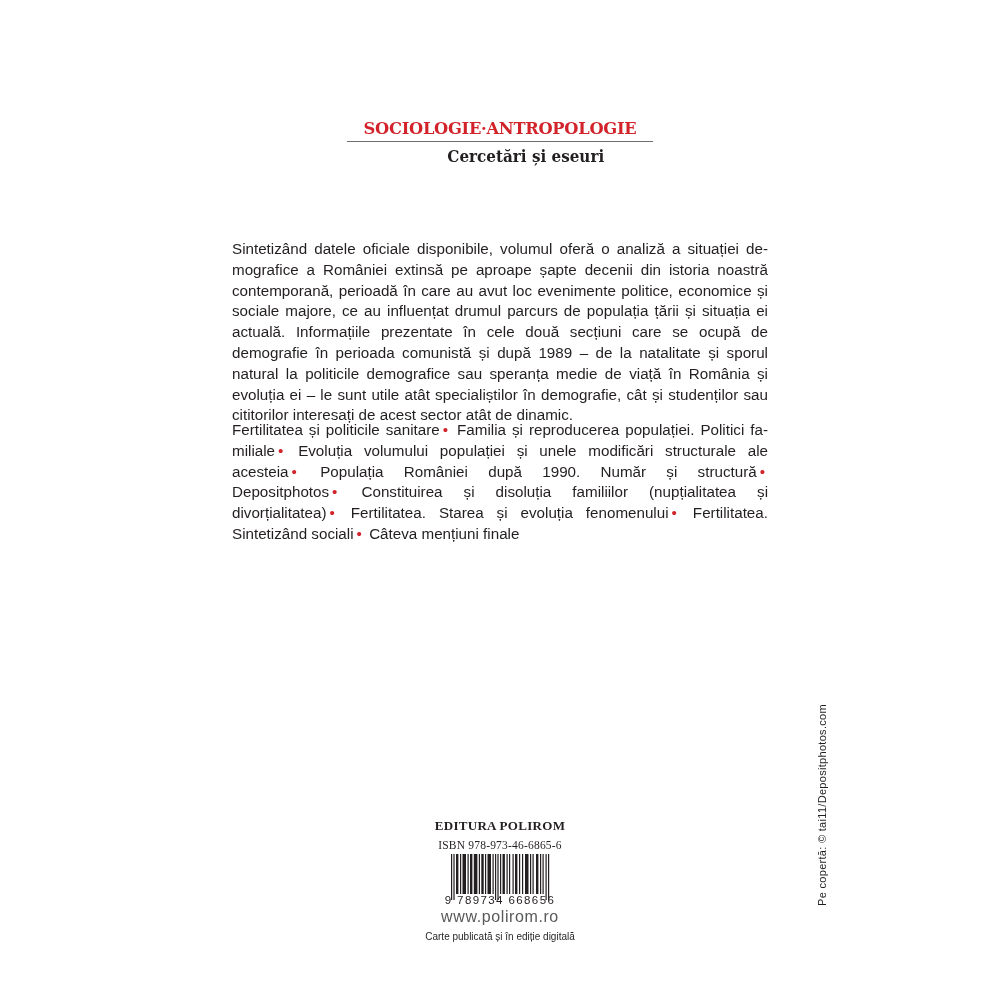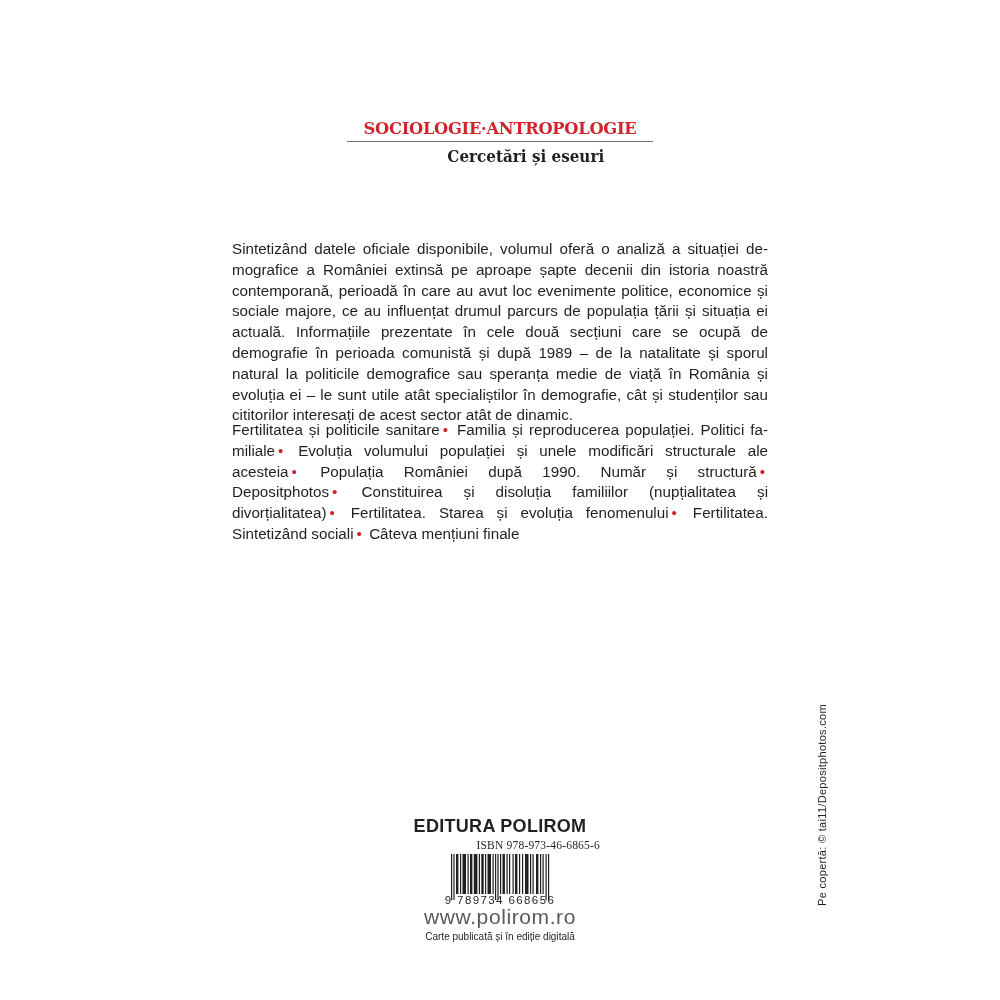--- a/index.html
+++ b/index.html
@@ -69,35 +69,34 @@
       padding: 0 3px;
     }
     .publisher-block {
       position: absolute;
       left: 400px;
       top: 818px;
       width: 200px;
       text-align: center;
     }
     .publisher-name {
-      font-family: Liberation Sans, sans-serif;
+      font-family: Liberation Serif, serif;
       font-weight: bold;
-      font-size: 18px;
+      font-size: 13px;
       letter-spacing: 0.3px;
       color: #231f20;
       line-height: 16px;
     }
     .isbn {
       font-family: "Liberation Serif", serif;
       font-size: 11.5px;
       letter-spacing: 0.2px;
       color: #231f20;
       margin-top: 5px;
       line-height: 13px;
-      text-align: right;
     }
     .barcode {
       margin: 2px auto 0 auto;
       width: 116px;
       position: relative;
       height: 52px;
     }
     .barcode svg { display: block; }
     .barcode-digits {
       position: absolute;
@@ -107,21 +106,21 @@
       font-family: "Liberation Sans", sans-serif;
       font-size: 11.5px;
       color: #231f20;
       letter-spacing: 1.4px;
       line-height: 12px;
       text-align: center;
       white-space: nowrap;
     }
     .website {
       font-family: "Liberation Sans", sans-serif;
-      font-size: 21px;
+      font-size: 16px;
       color: #58595b;
       letter-spacing: 0.6px;
       margin-top: 1px;
       line-height: 20px;
     }
     .digital-note {
       font-family: "Liberation Sans", sans-serif;
       font-size: 10px;
       color: #231f20;
       margin-top: 4px;

